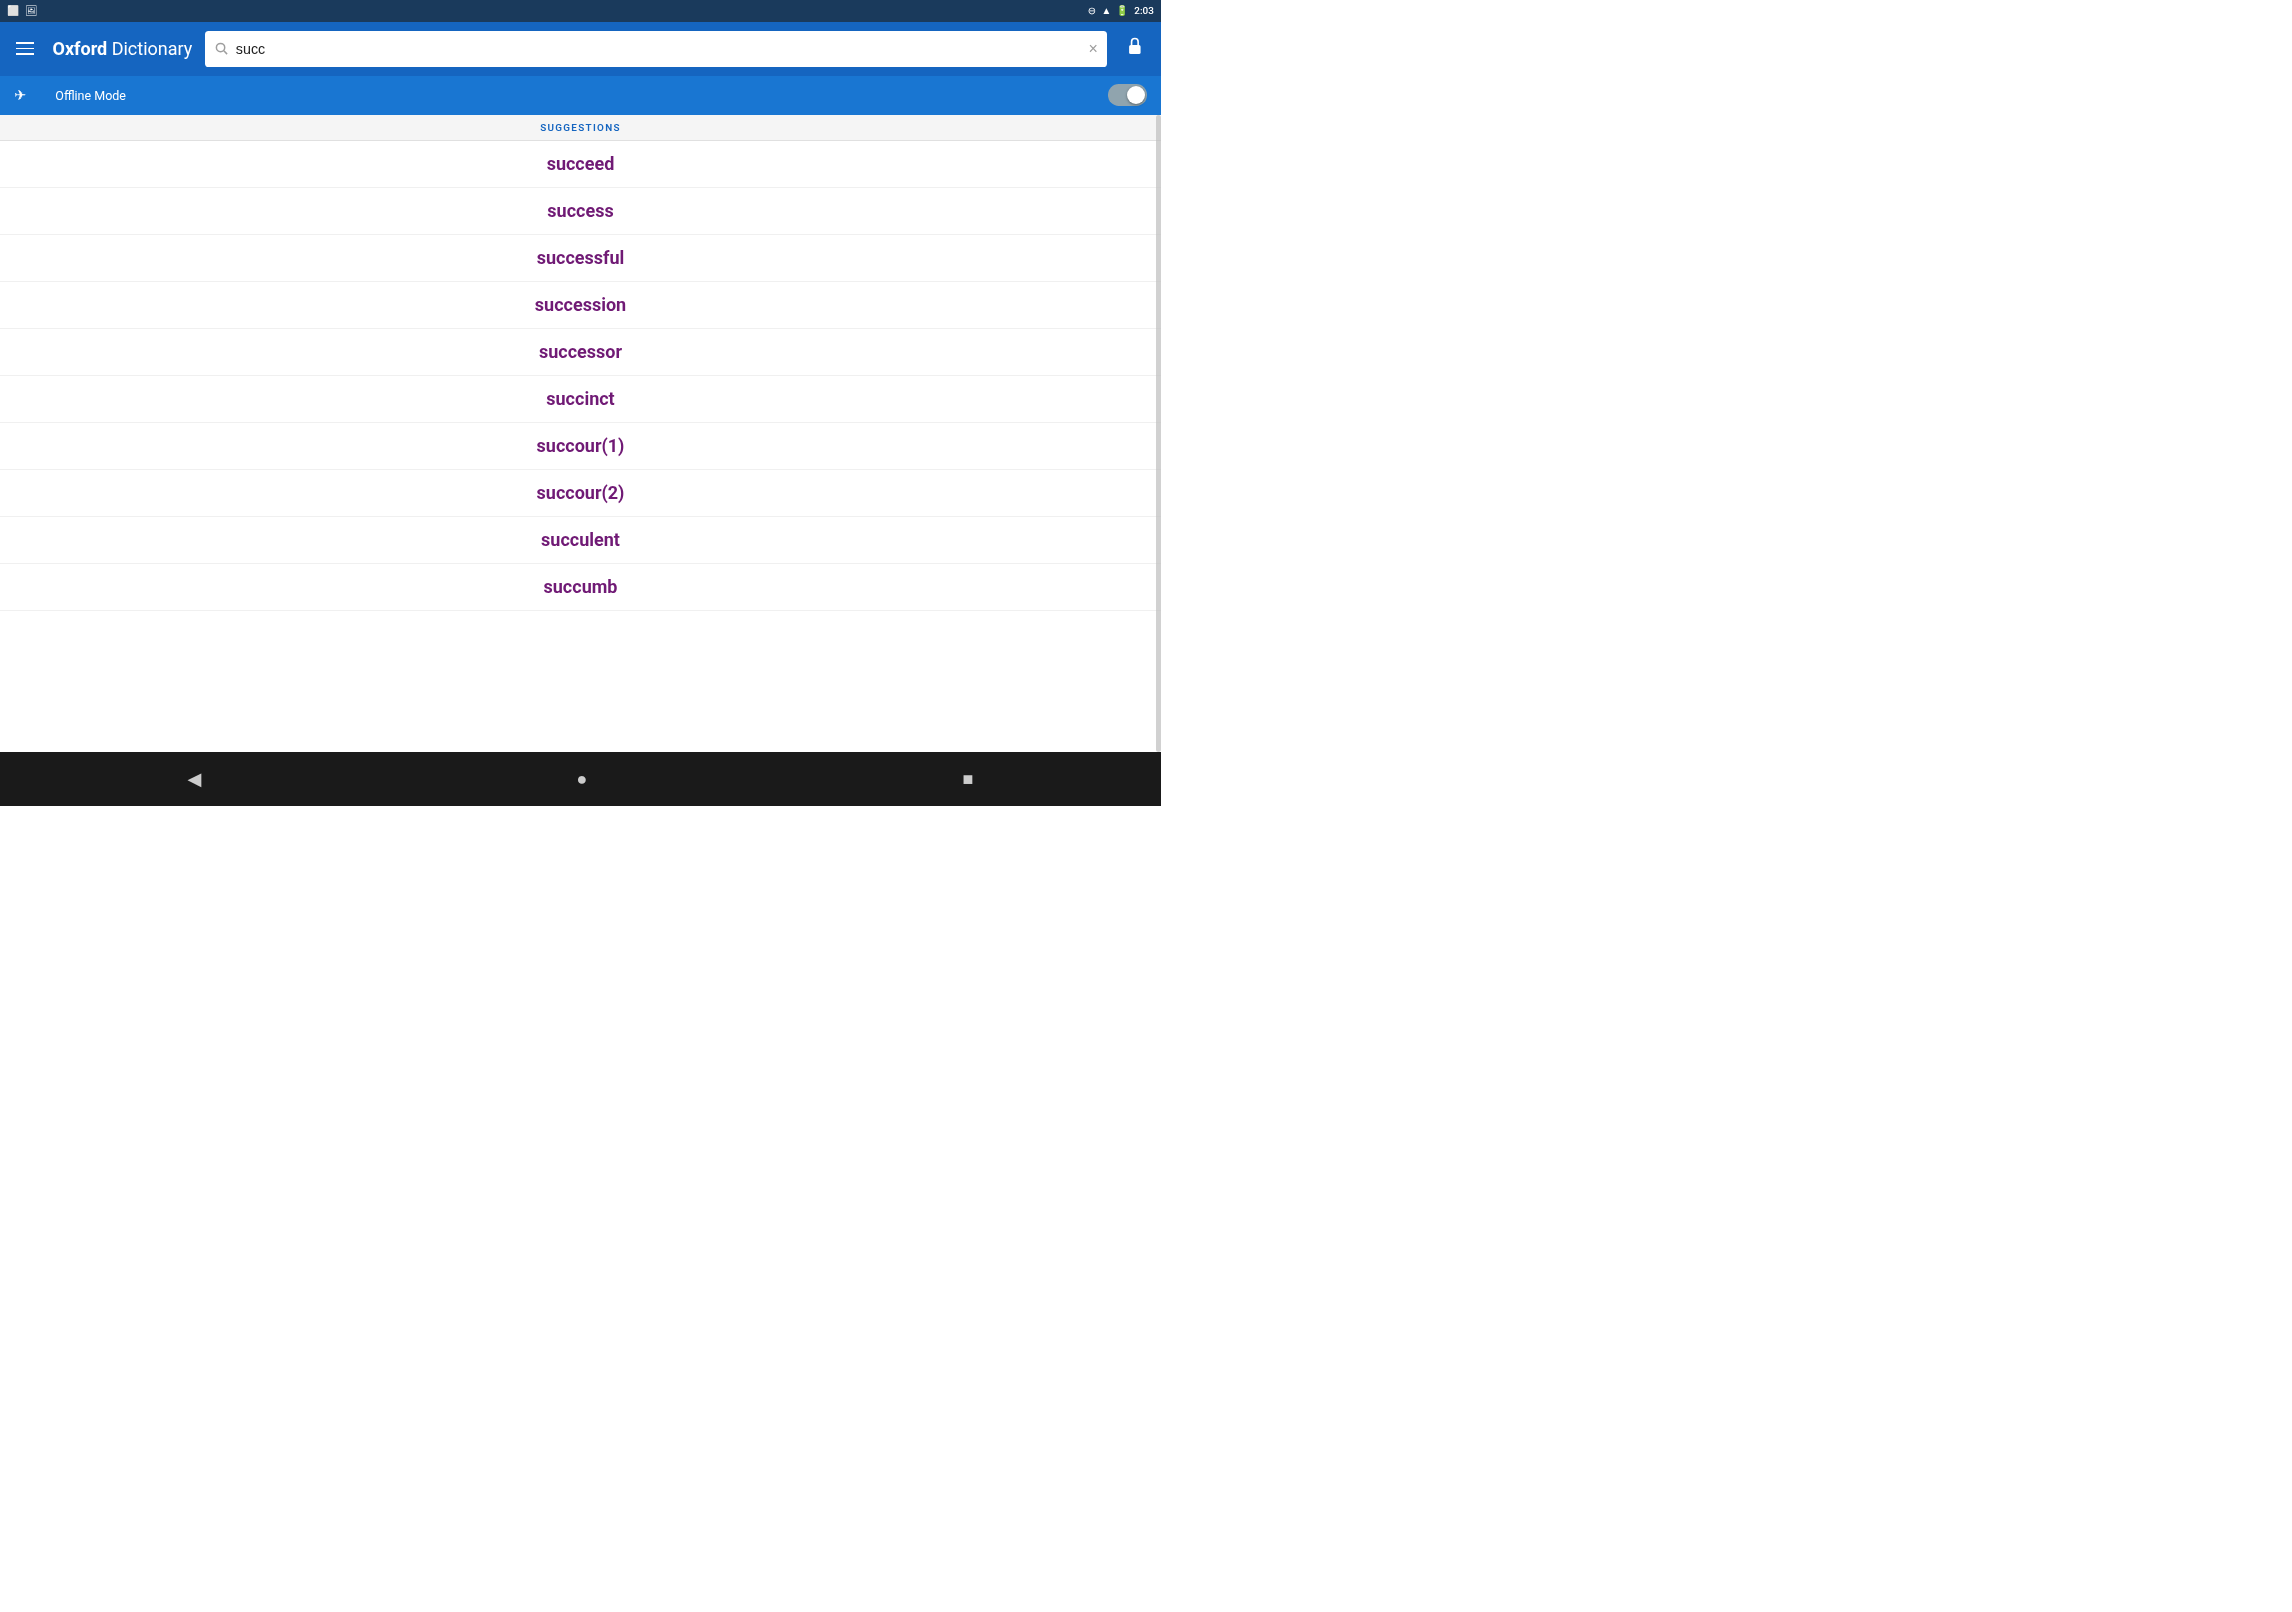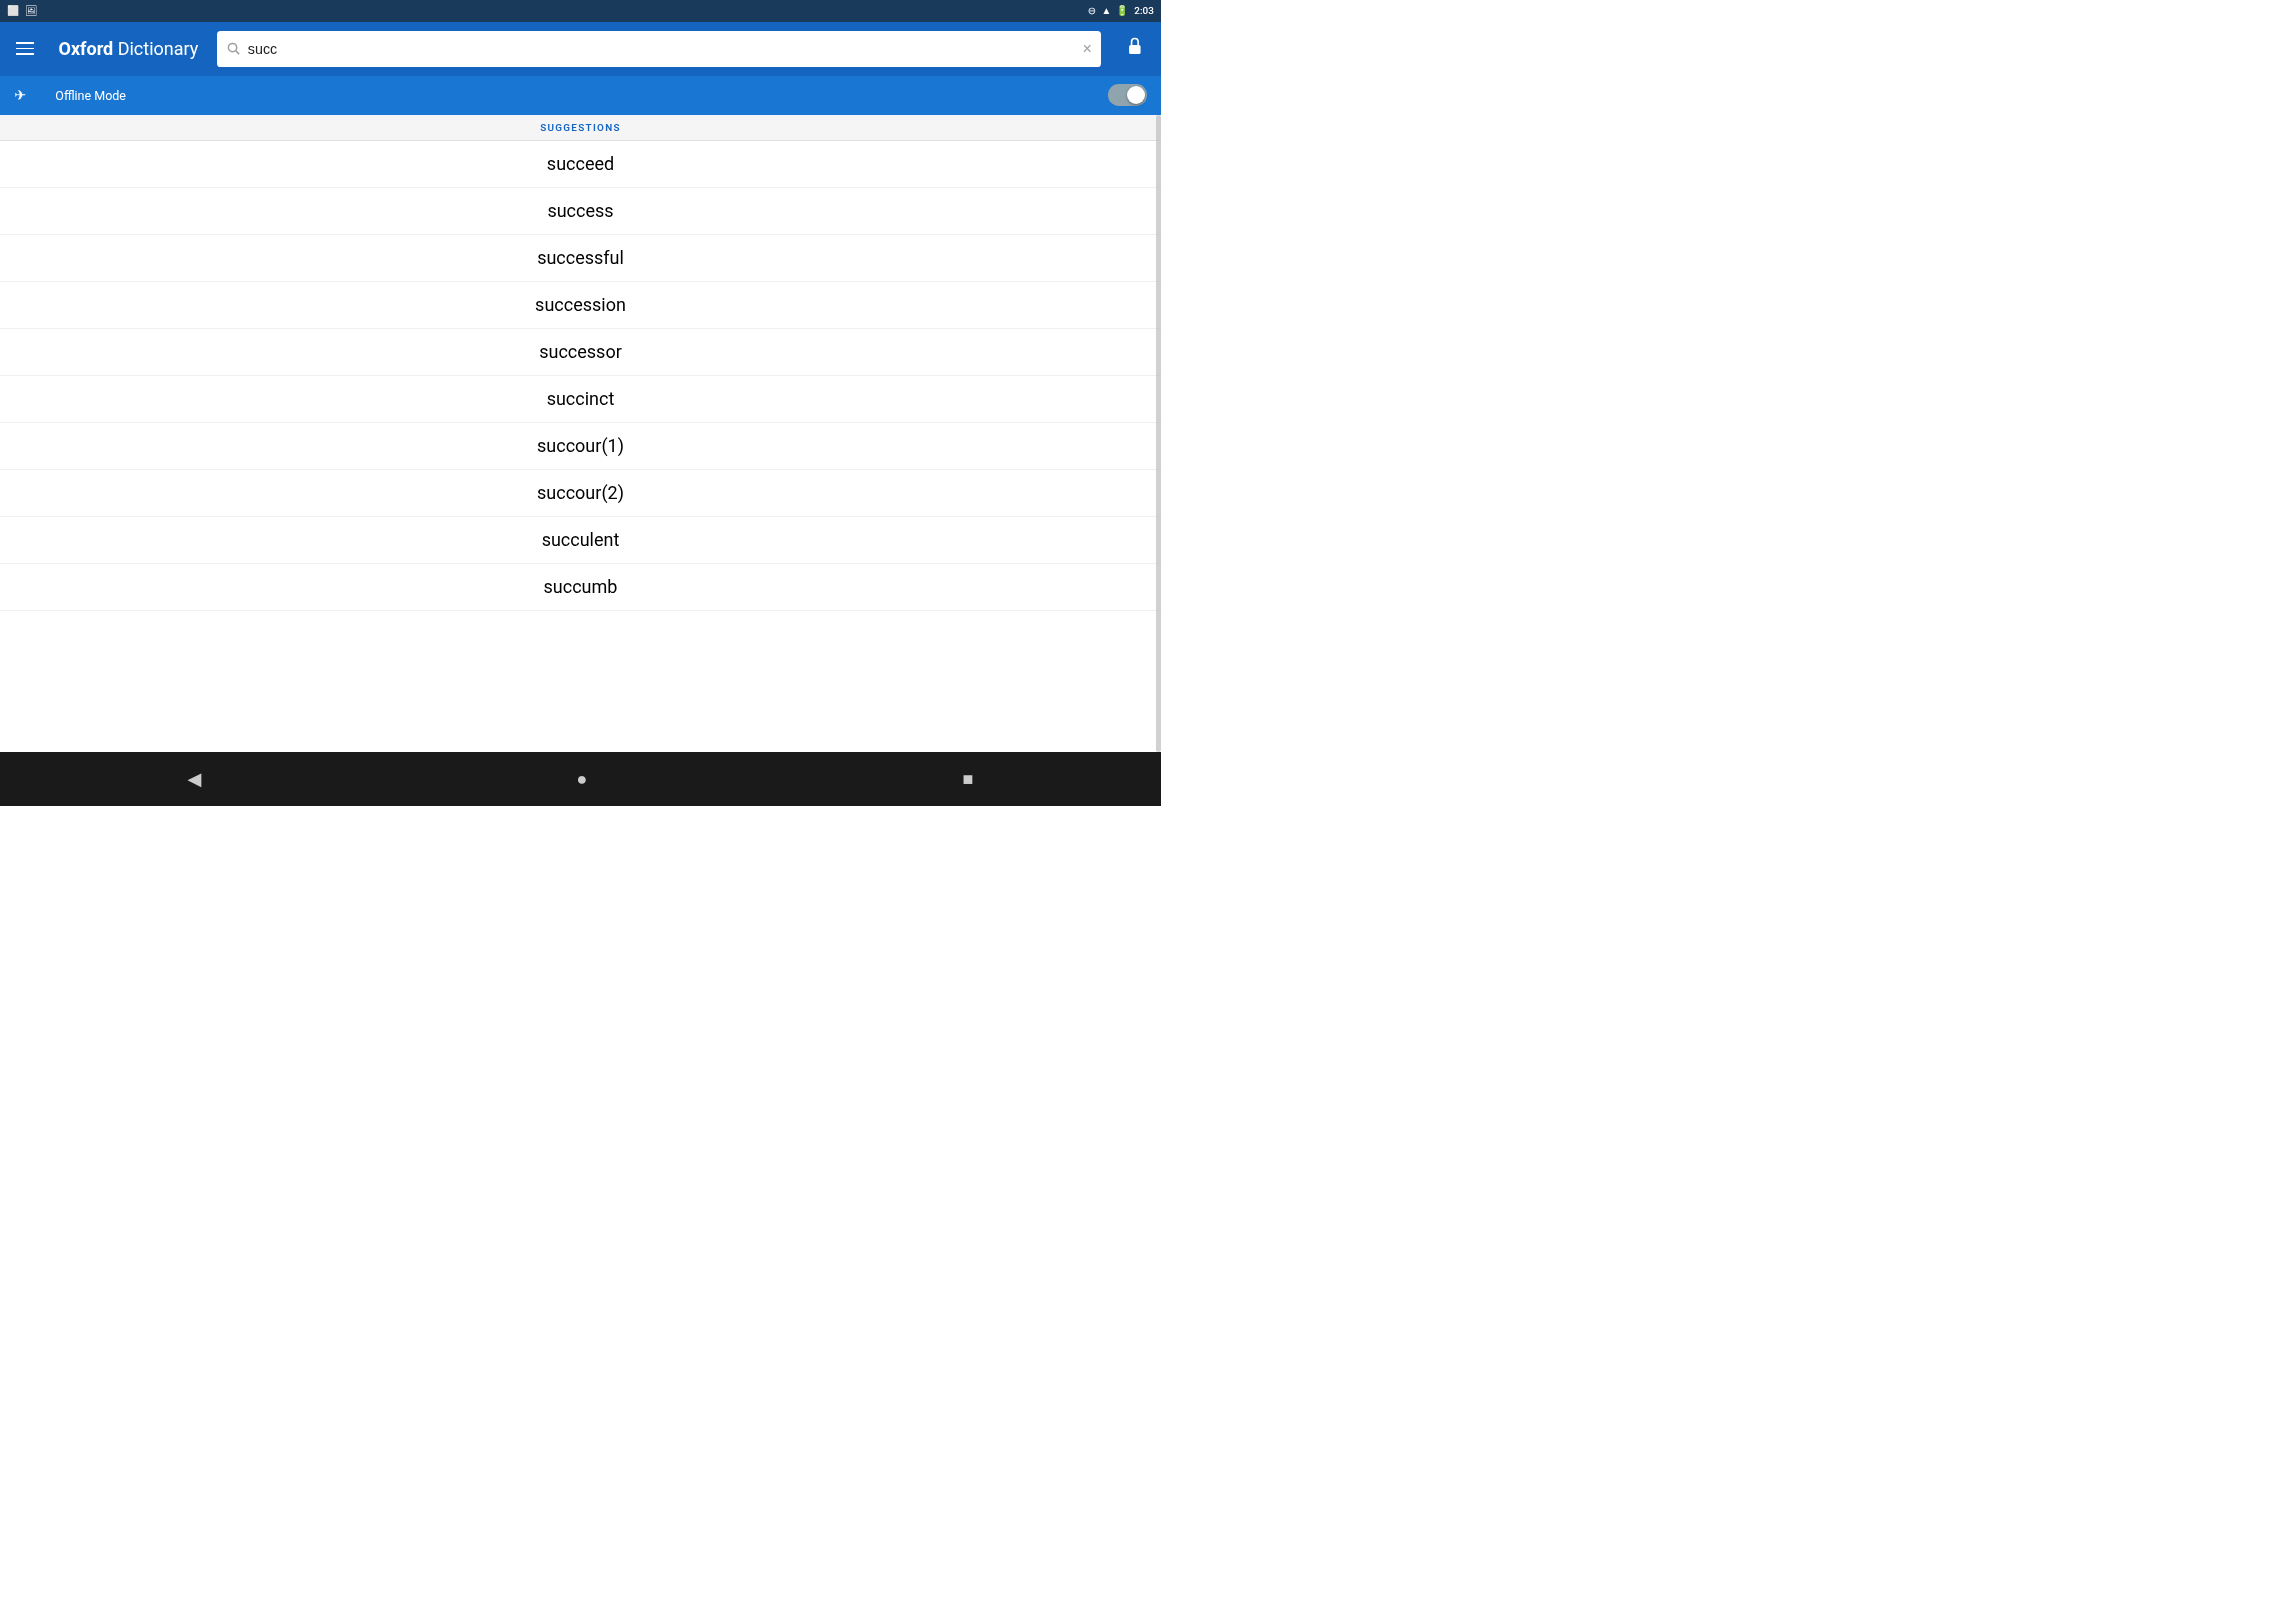--- a/index.html
+++ b/index.html
@@ -41,21 +41,21 @@
       font-weight: 500;
     }
 
     
     .top-bar {
       height: 54px;
       background: #1565c0;
       display: flex;
       align-items: center;
       padding: 0 10.7px;
-      gap: 19px;
+      gap: 13px;
     }
 
     .hamburger-btn {
       color: #fff;
       background: none;
       border: none;
       cursor: pointer;
       display: flex;
       flex-direction: column;
       gap: 3.6px;
@@ -182,22 +182,22 @@
     .suggestion-item {
       display: flex;
       align-items: center;
       justify-content: center;
       padding: 12.5px 0;
       border-bottom: 0.9px solid #f0f0f0;
       cursor: pointer;
     }
     .suggestion-text {
       font-size: 18px;
-      color: #000000;
-      font-weight: 400;
+      color: #701a75;
+      font-weight: 700;
     }
 
     
     .scrollbar-hint {
       position: absolute;
       right: 0;
       top: 115px;
       bottom: 54px;
       width: 5.4px;
       background: #bdbdbd;

